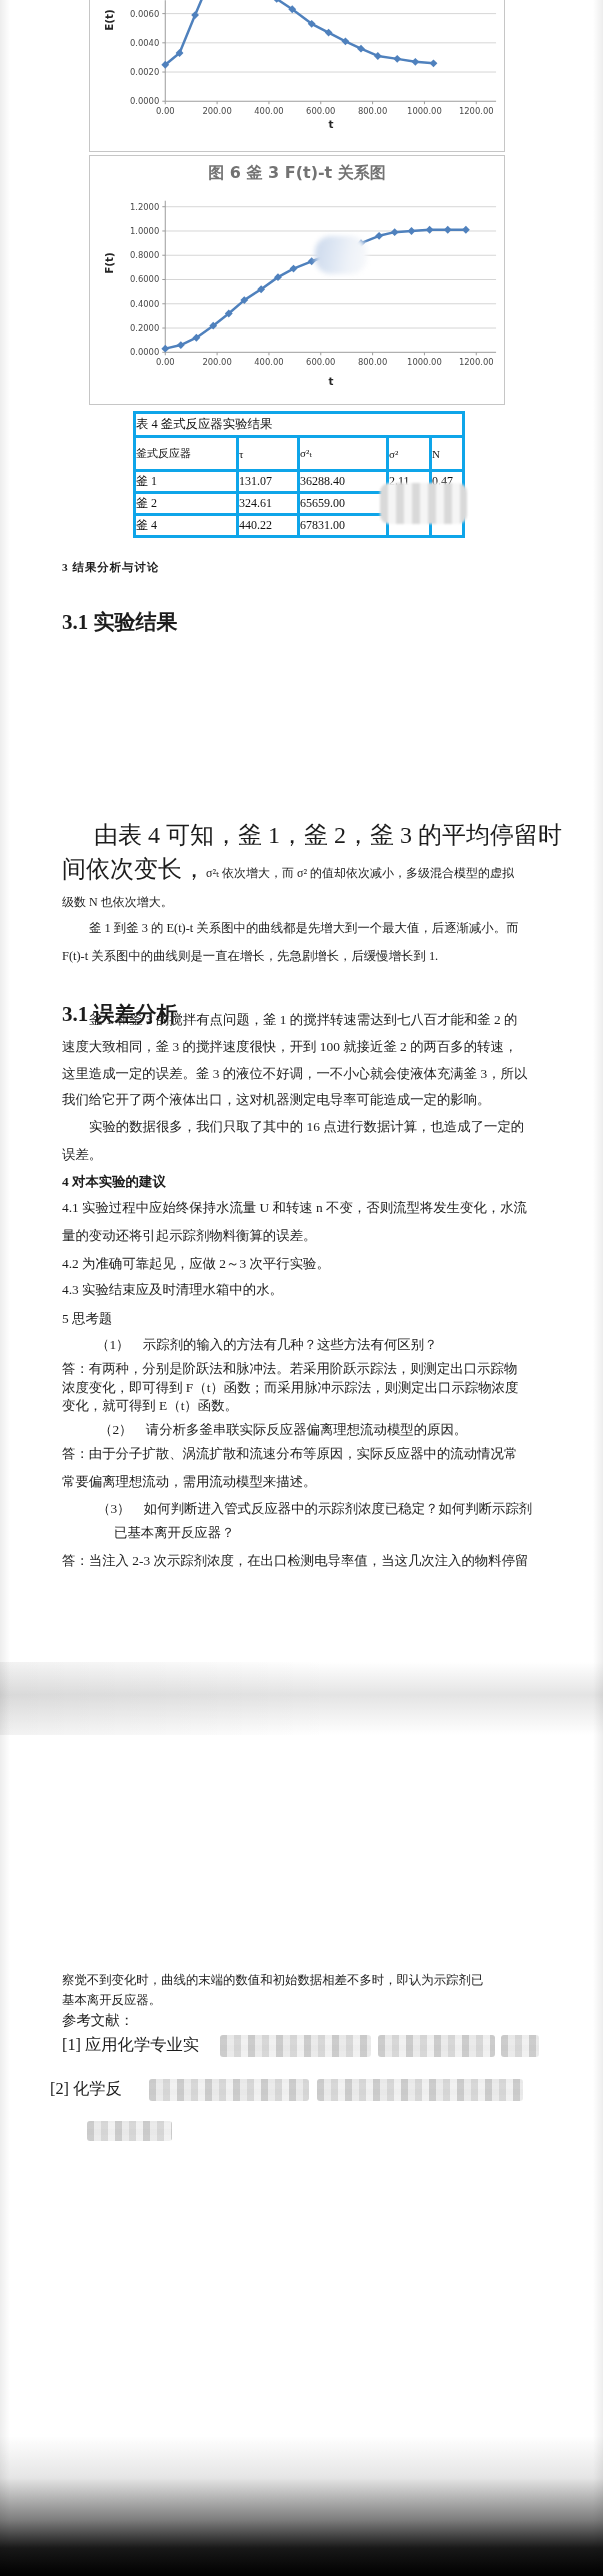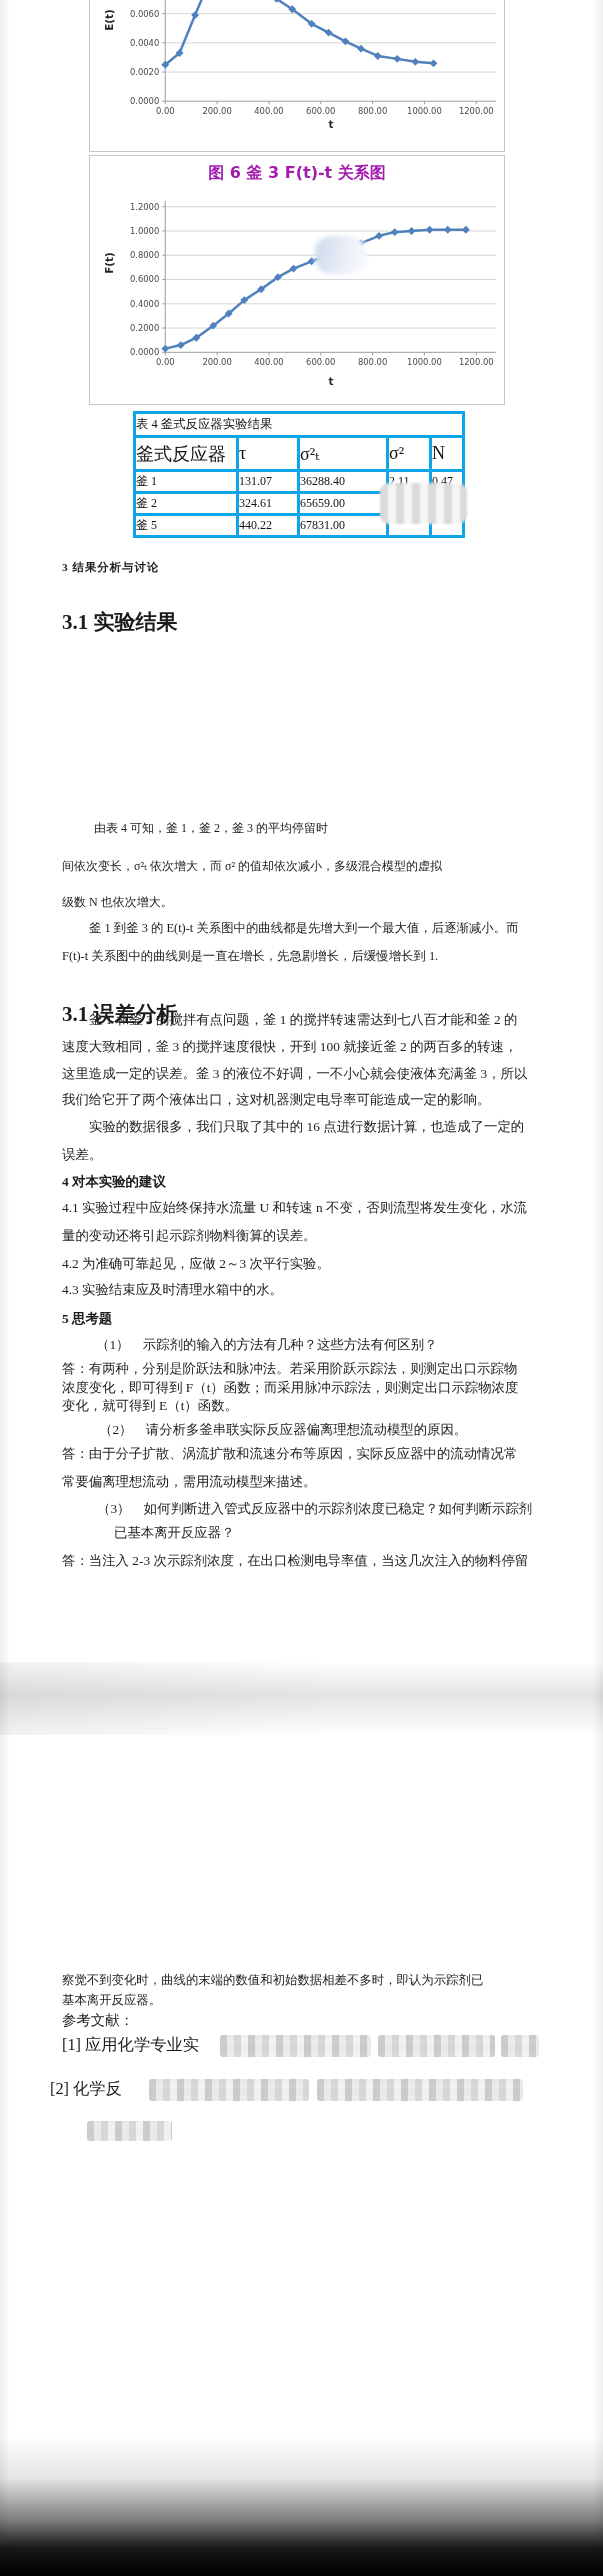--- a/index.html
+++ b/index.html
@@ -5,42 +5,42 @@
   html,body{margin:0;padding:0;background:#fff;}
   .page{position:relative;width:603px;height:2576px;background:#fff;overflow:hidden;
         font-family:"Liberation Serif","DejaVu Serif",serif;color:#1c1c1c;}
   .line{position:absolute;white-space:nowrap;line-height:1.15;}
   .t12{font-size:12.4px;}
   .t13{font-size:13.4px;text-align:center;}
   .t16{font-size:16.3px;}
   .t14b{font-size:14.4px;font-weight:normal;}
   .h-small{font-size:11.4px;font-weight:bold;letter-spacing:1px;}
   .h-big{font-size:21px;font-weight:bold;margin-top:28px;}
-  .big20{font-size:12px;}
+  .big20{font-size:24px;}
   .small-inline{font-size:12px;}
   
   .chart-box{position:absolute;left:89px;width:414px;background:#fff;border:1px solid #c6c6c6;}
   #chart1{top:0;height:151px;border-top:none;}
   #chart2{top:155px;height:248px;}
   .chart-box svg{position:absolute;left:0;top:0;}
   svg text{font-family:"DejaVu Sans","Liberation Sans",sans-serif;font-size:8.5px;fill:#4a4a4a;}
   .chart-title{position:absolute;top:7px;left:0;width:100%;text-align:center;
-               font-family:"DejaVu Sans","Liberation Sans",sans-serif;font-weight:bold;font-size:16px;color:#a21caf;}
+               font-family:"DejaVu Sans","Liberation Sans",sans-serif;font-weight:bold;font-size:16px;color:#737373;}
   .ax-x{position:absolute;font-family:"DejaVu Sans",sans-serif;font-weight:bold;font-size:10.4px;color:#262626;text-align:center;width:20px;}
   .ax-y{position:absolute;font-family:"DejaVu Sans",sans-serif;font-weight:bold;font-size:10.4px;color:#262626;
         transform:rotate(-90deg);transform-origin:center;}
   #chart1 .ax-x{left:231px;top:118px;}
   #chart1 .ax-y{left:8px;top:14px;}
   #chart2 .ax-x{left:231px;top:219px;}
   #chart2 .ax-y{left:8px;top:101px;}
   
   .tbl{position:absolute;left:133px;top:411px;border-collapse:collapse;color:#111;}
   .tbl td{border:3px solid #0ea5e9;text-align:left;font-size:12px;padding:0;font-family:"Liberation Serif","DejaVu Serif",serif;}
   .tbl .t-title td{height:21px;font-size:12.4px;}
-  .tbl .t-head td{height:31px;font-size:18px;}
+  .tbl .t-head td{height:31px;font-size:11px;}
   .tbl .t-row td{height:19px;}
   
   .censor{position:absolute;z-index:6;}
   .censor-chart2{left:315px;top:236px;width:52px;height:38px;border-radius:16px;
       background:linear-gradient(100deg,#ccd9ec 0%,#dde6f3 35%,#eef2f8 65%,#f8f9fb 100%);filter:blur(2.5px);}
   .censor-table{left:380px;top:483px;width:87px;height:41px;border-radius:9px;
       background:repeating-linear-gradient(90deg,rgba(214,214,214,.85) 0 8px,rgba(246,246,246,.85) 8px 16px),#efefef;
       filter:blur(1.3px);}
   .mosaic{height:22px;border-radius:3px;
       background-image:repeating-linear-gradient(90deg,rgba(200,200,200,.92) 0 7px,rgba(233,233,233,.92) 7px 14px,rgba(212,212,212,.92) 14px 21px,rgba(240,240,240,.92) 21px 28px),
@@ -203,21 +203,21 @@
       <td>0.47</td>
     </tr>
     <tr class="t-row">
       <td>釜 2</td>
       <td>324.61</td>
       <td>65659.00</td>
       <td></td>
       <td></td>
     </tr>
     <tr class="t-row">
-      <td>釜 5</td>
+      <td>釜 4</td>
       <td>440.22</td>
       <td>67831.00</td>
       <td></td>
       <td></td>
     </tr>
   </tbody>
     </table>
   <div class="censor censor-table"></div>
 
   <div class="line h-small" style="left:62px;top:561px">3  结果分析与讨论</div>
@@ -239,21 +239,21 @@
 
   <div class="line t13" style="left:89px;top:1119px">实验的数据很多，我们只取了其中的 16 点进行数据计算，也造成了一定的</div>
   <div class="line t13" style="left:62px;top:1147px">误差。</div>
 
   <div class="line t13" style="left:62px;top:1174px;font-weight:bold">4  对本实验的建议</div>
   <div class="line t13" style="left:62px;top:1200px">4.1 实验过程中应始终保持水流量 U 和转速 n 不变，否则流型将发生变化，水流</div>
   <div class="line t13" style="left:62px;top:1228px">量的变动还将引起示踪剂物料衡算的误差。</div>
   <div class="line t13" style="left:62px;top:1256px">4.2 为准确可靠起见，应做 2～3 次平行实验。</div>
   <div class="line t13" style="left:62px;top:1282px">4.3 实验结束应及时清理水箱中的水。</div>
 
-  <div class="line t13" style="left:62px;top:1311px;font-weight:bold">5  思考题</div>
+  <div class="line t13" style="left:62px;top:1311px;font-weight:normal">5  思考题</div>
   <div class="line t13" style="left:96px;top:1337px">（1）　示踪剂的输入的方法有几种？这些方法有何区别？</div>
   <div class="line t13" style="left:62px;top:1361px">答：有两种，分别是阶跃法和脉冲法。若采用阶跃示踪法，则测定出口示踪物</div>
   <div class="line t13" style="left:62px;top:1380px">浓度变化，即可得到 F（t）函数；而采用脉冲示踪法，则测定出口示踪物浓度</div>
   <div class="line t13" style="left:62px;top:1398px">变化，就可得到 E（t）函数。</div>
   <div class="line t13" style="left:99px;top:1422px">（2）　请分析多釜串联实际反应器偏离理想流动模型的原因。</div>
   <div class="line t13" style="left:62px;top:1446px">答：由于分子扩散、涡流扩散和流速分布等原因，实际反应器中的流动情况常</div>
   <div class="line t13" style="left:62px;top:1474px">常要偏离理想流动，需用流动模型来描述。</div>
   <div class="line t13" style="left:97px;top:1501px">（3）　如何判断进入管式反应器中的示踪剂浓度已稳定？如何判断示踪剂</div>
   <div class="line t13" style="left:114px;top:1525px">已基本离开反应器？</div>
   <div class="line t13" style="left:62px;top:1553px">答：当注入 2-3 次示踪剂浓度，在出口检测电导率值，当这几次注入的物料停留</div>

